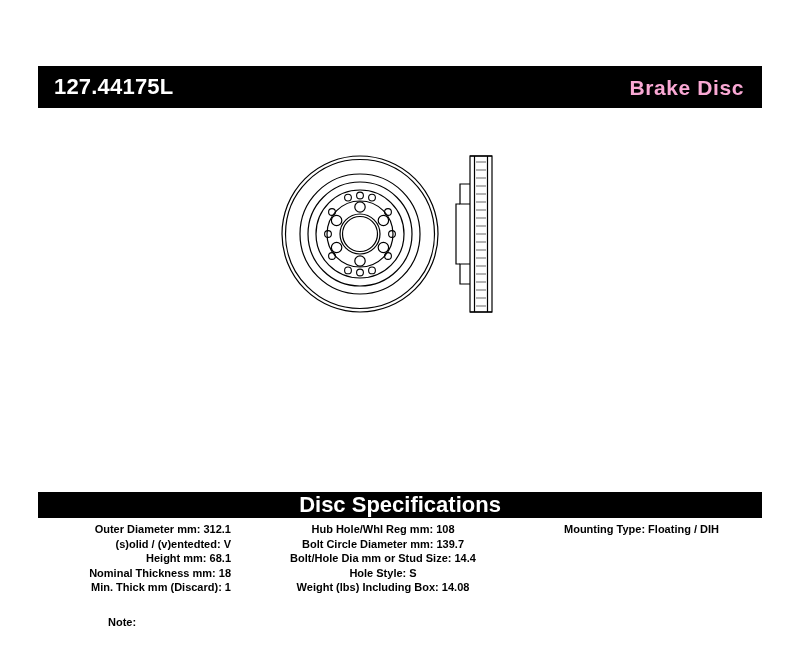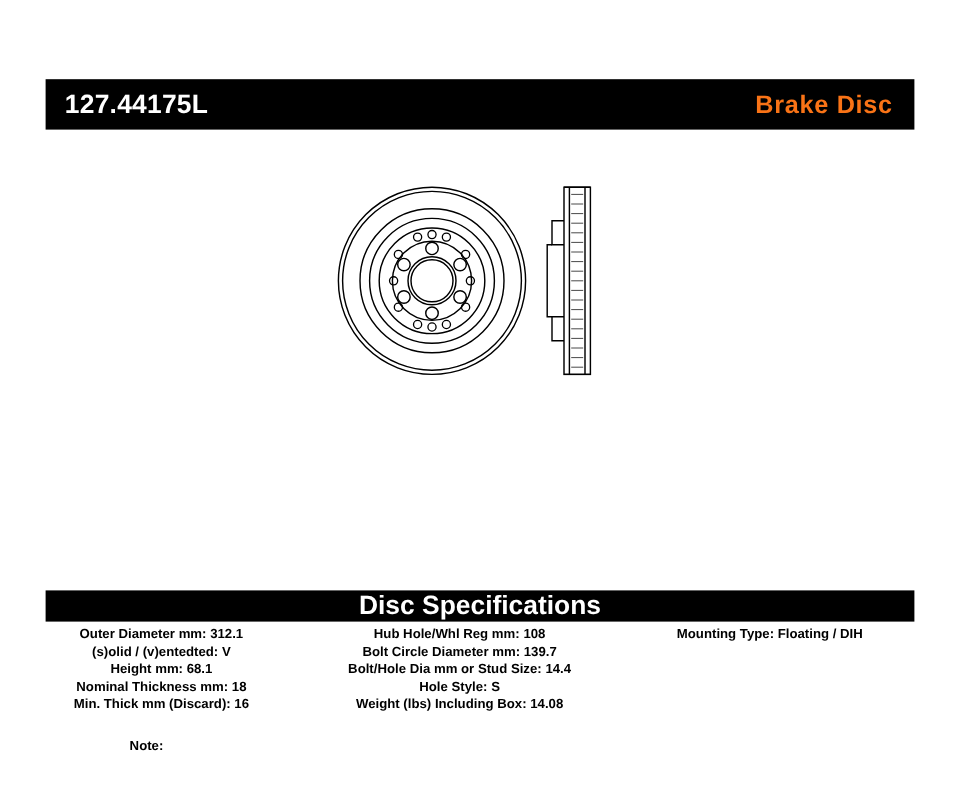--- a/index.html
+++ b/index.html
@@ -38,21 +38,21 @@
     padding: 0 18px 0 16px;
   }
   .part-number {
     color: #ffffff;
     font-size: 22px;
     font-weight: bold;
     letter-spacing: 0.2px;
     line-height: 1;
   }
   .product-type {
-    color: #f97316;
+    color: #f9a8d4;
     font-size: 21px;
     font-weight: bold;
     letter-spacing: 0.6px;
     line-height: 1;
   }
 
   
   .drawing {
     position: absolute;
     left: 270px;
@@ -91,21 +91,21 @@
     box-sizing: border-box;
   }
   .spec-col {
     font-size: 11px;
     line-height: 14.6px;
     font-weight: bold;
     box-sizing: border-box;
   }
   .col-left {
     width: 205px;
-    text-align: center;
+    text-align: right;
     padding-right: 12px;
   }
   .col-mid {
     width: 290px;
     text-align: center;
     padding-right: 10px;
   }
   .col-right {
     width: 229px;
     text-align: left;
@@ -229,21 +229,21 @@
   <div class="spec-title-bar">
     <span class="spec-title">Disc Specifications</span>
   </div>
 
   <div class="spec-columns">
     <div class="spec-col col-left">
       <div class="spec-line">Outer Diameter mm: 312.1</div>
       <div class="spec-line">(s)olid / (v)entedted: V</div>
       <div class="spec-line">Height mm: 68.1</div>
       <div class="spec-line">Nominal Thickness mm: 18</div>
-      <div class="spec-line">Min. Thick mm (Discard): 16</div>
+      <div class="spec-line">Min. Thick mm (Discard): 1</div>
     </div>
     <div class="spec-col col-mid">
       <div class="spec-line">Hub Hole/Whl Reg mm: 108</div>
       <div class="spec-line">Bolt Circle Diameter mm: 139.7</div>
       <div class="spec-line">Bolt/Hole Dia mm or Stud Size: 14.4</div>
       <div class="spec-line">Hole Style: S</div>
       <div class="spec-line">Weight (lbs) Including Box: 14.08</div>
     </div>
     <div class="spec-col col-right">
       <div class="spec-line">Mounting Type: Floating / DIH</div>

